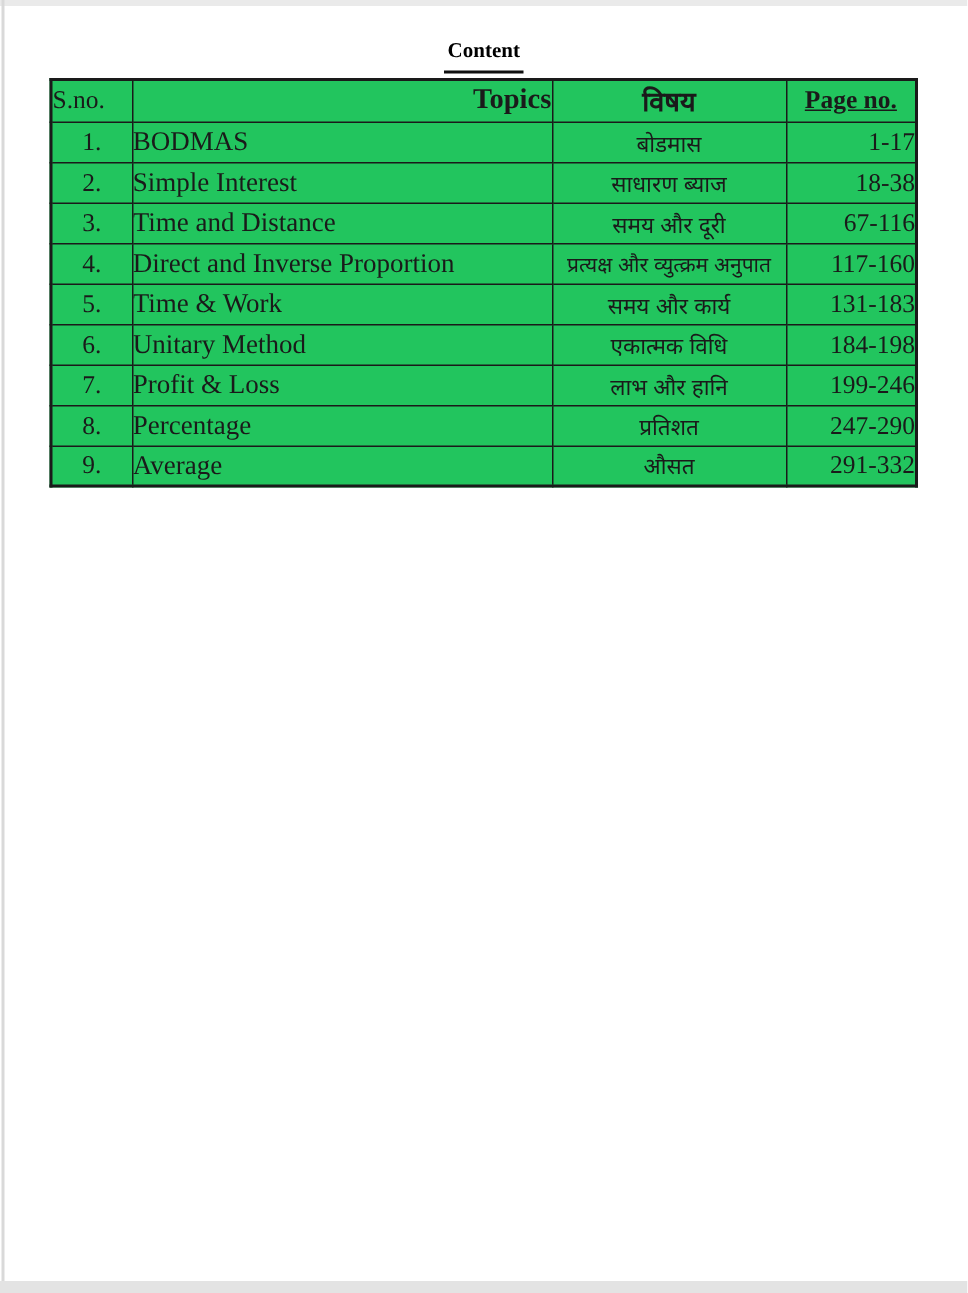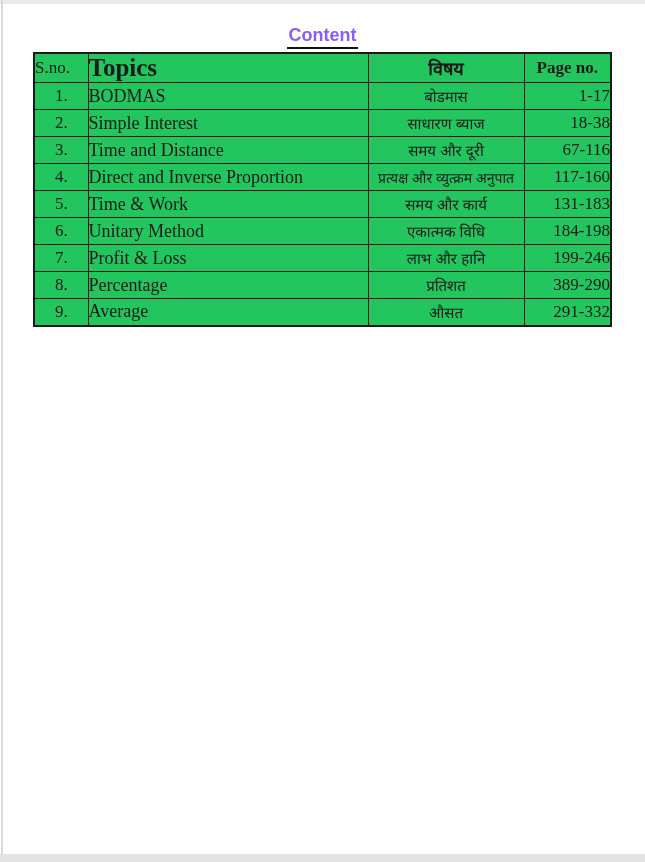--- a/index.html
+++ b/index.html
@@ -33,25 +33,25 @@
     background: #e3e3e3;
   }
   
   .title-wrap {
     padding-top: 23px;
     height: 26px;
     text-align: center;
   }
   .title {
     display: inline-block;
-    font-family: Liberation Sans, sans-serif;
+    font-family: Liberation Serif, serif;
     font-weight: bold;
-    font-size: 18px;
+    font-size: 14px;
     line-height: 24px;
-    color: #8b5cf6;
+    color: #000000;
     border-bottom: 2.5px solid #111111;
     padding: 0 2px 0 2px;
   }
   
   table.contents {
     margin-left: 33px;
     margin-top: 3px;
     border-collapse: collapse;
     table-layout: fixed;
     width: 577px;
@@ -72,33 +72,34 @@
   table.contents tbody tr { height: 27px; }
 
   th.h-sno {
     font-weight: normal;
     font-size: 17px;
     text-align: left;
     padding-left: 6px;
   }
   th.h-topic {
     font-weight: bold;
-    font-size: 25px;
-    text-align: left;
+    font-size: 19px;
+    text-align: right;
   }
   th.h-hindi {
     font-weight: bold;
     font-size: 18px;
     text-align: center;
     font-family: "Liberation Sans", sans-serif;
   }
   th.h-page {
     font-weight: bold;
     font-size: 17px;
     text-align: center;
+    text-decoration: underline;
   }
   td.c-sno   { font-size: 17px; text-align: center; }
   td.c-topic { font-size: 18px; text-align: left; }
   td.c-hindi { font-size: 15px; text-align: center; font-family: Liberation Sans, sans-serif; }
   td.c-page  { font-size: 17px; text-align: right; }
 </style>
 </head>
 <body>
 
 <div class="edge-top"></div>
@@ -163,21 +164,21 @@
     <tr>
       <td class="c-sno">7.</td>
       <td class="c-topic">Profit &amp; Loss</td>
       <td class="c-hindi">लाभ और हानि</td>
       <td class="c-page">199-246</td>
     </tr>
     <tr>
       <td class="c-sno">8.</td>
       <td class="c-topic">Percentage</td>
       <td class="c-hindi">प्रतिशत</td>
-      <td class="c-page">389-290</td>
+      <td class="c-page">247-290</td>
     </tr>
     <tr>
       <td class="c-sno">9.</td>
       <td class="c-topic">Average</td>
       <td class="c-hindi">औसत</td>
       <td class="c-page">291-332</td>
     </tr>
   </tbody>
 </table>
 

